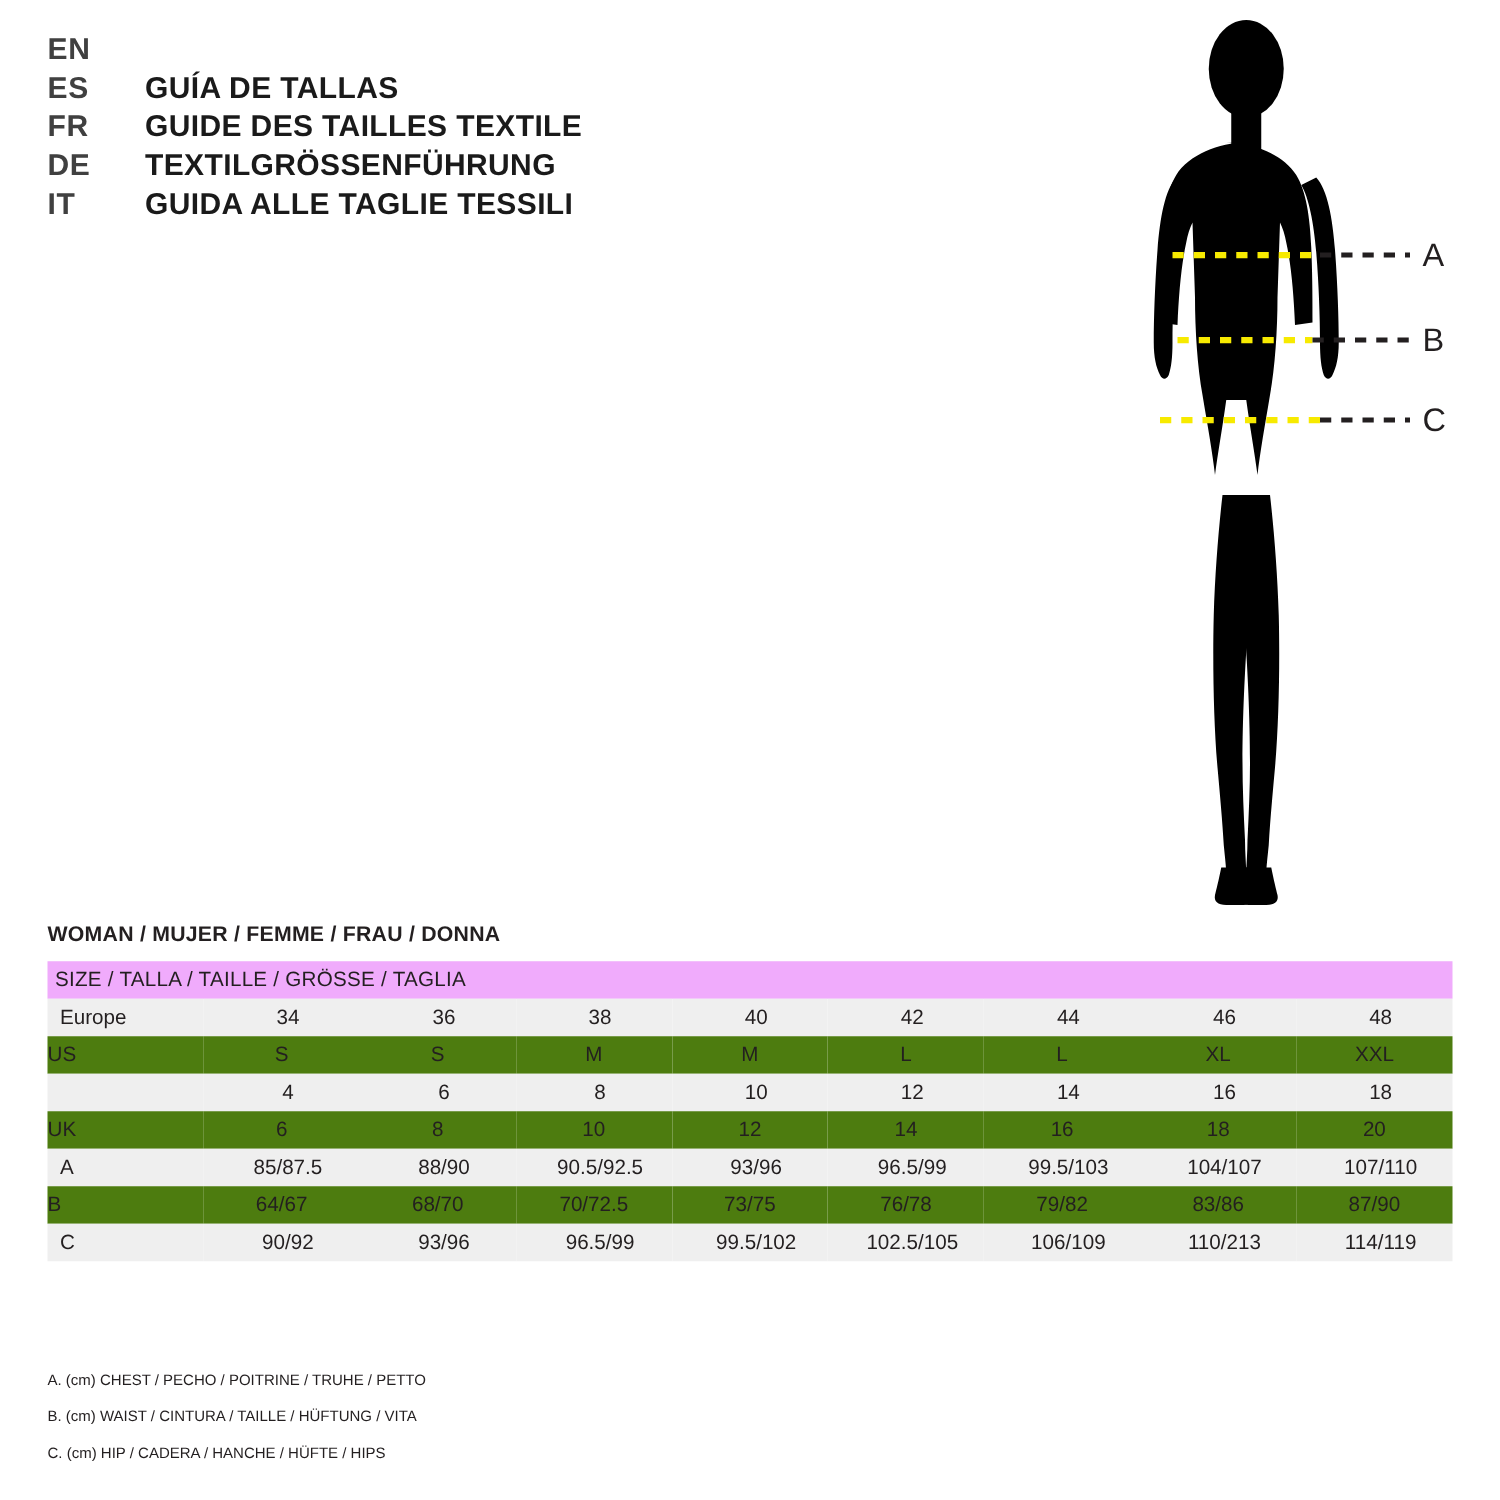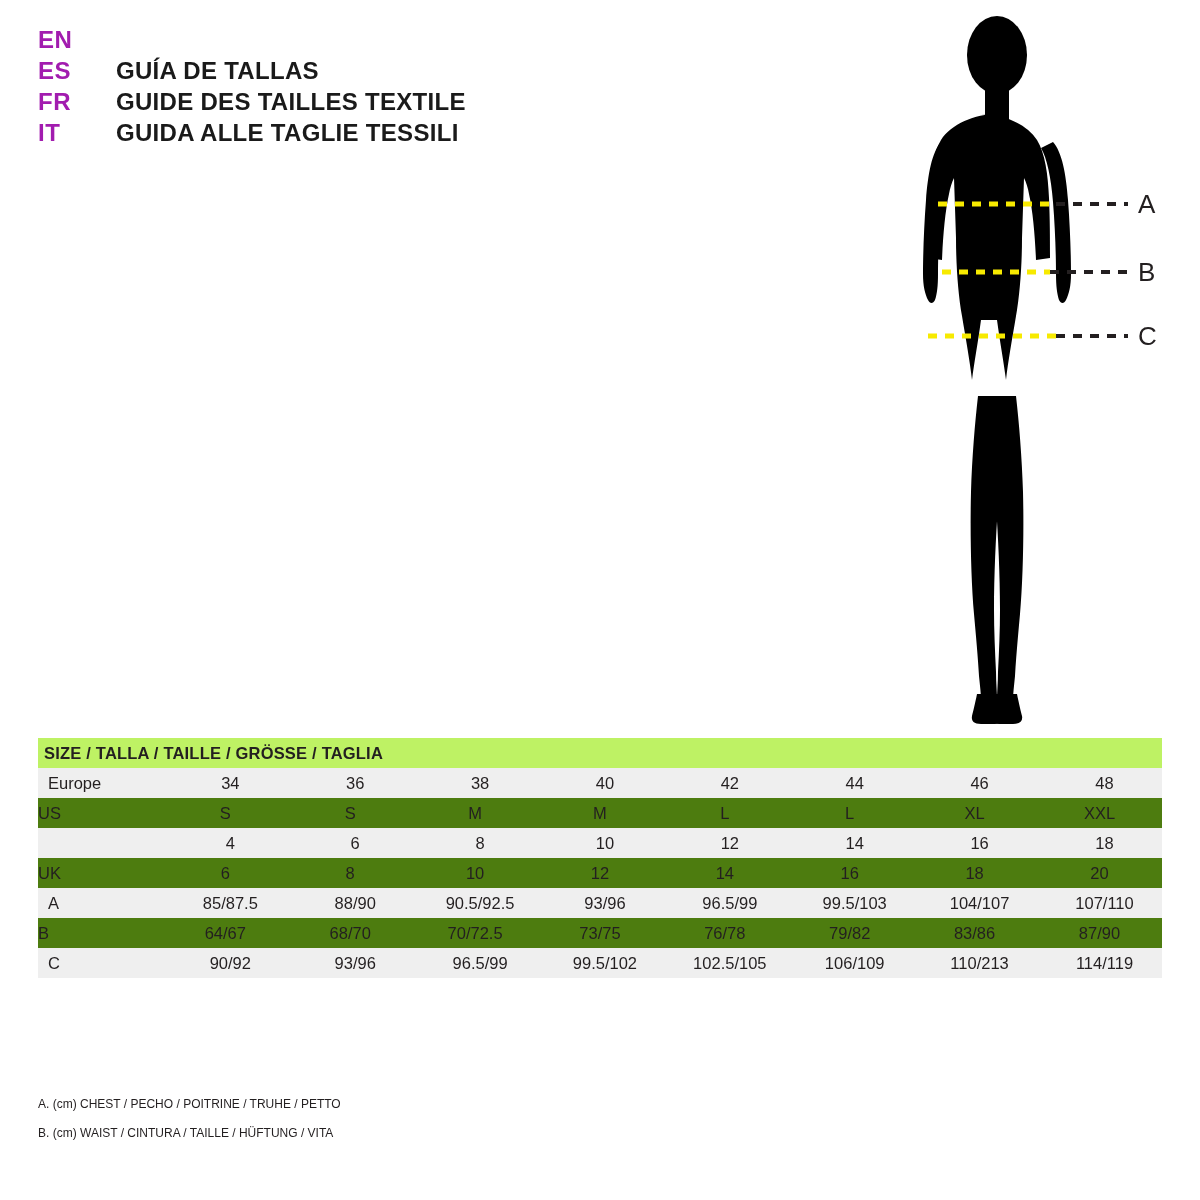--- a/index.html
+++ b/index.html
@@ -26,21 +26,21 @@
   .title-row {
     display: flex;
     align-items: baseline;
     height: 31px;
   }
   .title-code {
     width: 78px;
     font-size: 24px;
     font-weight: bold;
     letter-spacing: 0.5px;
-    color: #a21caf;
+    color: #404040;
   }
   .title-text {
     font-size: 24px;
     font-weight: bold;
     letter-spacing: 0.3px;
     color: #1a1a1a;
     white-space: nowrap;
   }
 
   
@@ -73,22 +73,22 @@
     table-layout: fixed;
     font-size: 16.5px;
   }
   table.size-table td {
     padding: 0;
     height: 30px;
     line-height: 30px;
     color: #231f20;
   }
   tr.head-row td {
-    background: #bef264;
-    font-weight: bold;
+    background: #f0abfc;
+    font-weight: normal;
     font-size: 16.5px;
     padding-left: 6px;
     letter-spacing: 0.2px;
   }
   tr.alt-a td { background: #efefef; padding-left: 10px; }
   tr.alt-b td { background: #4d7c0f; }
   td.rowlabel {
     padding-left: 6px;
     text-align: left;
     width: 188px;
@@ -116,20 +116,24 @@
   <div class="title-row">
     <span class="title-code">EN</span>
   </div>
   <div class="title-row">
     <span class="title-code">ES</span>
     <span class="title-text">GUÍA DE TALLAS</span>
   </div>
   <div class="title-row">
     <span class="title-code">FR</span>
     <span class="title-text">GUIDE DES TAILLES TEXTILE</span>
+  </div>
+  <div class="title-row">
+    <span class="title-code">DE</span>
+    <span class="title-text">TEXTILGRÖSSENFÜHRUNG</span>
   </div>
   <div class="title-row">
     <span class="title-code">IT</span>
     <span class="title-text">GUIDA ALLE TAGLIE TESSILI</span>
   </div>
 </div>
 
 <div id="figure-area">
   <svg id="figure-svg" width="330" height="740" viewBox="0 0 330 740" xmlns="http://www.w3.org/2000/svg">
     <g fill="#000000">
@@ -221,20 +225,21 @@
       <line x1="196" y1="326" x2="268" y2="326"></line>
     </g>
 
     <text x="278" y="203" font-family="Liberation Sans, sans-serif" font-size="26" fill="#231f20">A</text>
     <text x="278" y="271" font-family="Liberation Sans, sans-serif" font-size="26" fill="#231f20">B</text>
     <text x="278" y="335" font-family="Liberation Sans, sans-serif" font-size="26" fill="#231f20">C</text>
   </svg>
 </div>
 
 <div id="table-section">
+  <div id="woman-label">WOMAN / MUJER / FEMME / FRAU / DONNA</div>
   <table class="size-table">
     <tbody>
       <tr class="head-row">
         <td colspan="9">SIZE / TALLA / TAILLE / GRÖSSE / TAGLIA</td>
       </tr>
       <tr class="alt-a">
         <td class="rowlabel">Europe</td>
         <td class="val">34</td>
         <td class="val">36</td>
         <td class="val">38</td>
@@ -310,13 +315,14 @@
         <td class="val">110/213</td>
         <td class="val">114/119</td>
       </tr>
     </tbody>
   </table>
 </div>
 
 <div id="legend">
   <div class="legend-line">A. (cm) CHEST / PECHO / POITRINE / TRUHE / PETTO</div>
   <div class="legend-line">B. (cm) WAIST / CINTURA / TAILLE / HÜFTUNG / VITA</div>
+  <div class="legend-line">C. (cm) HIP / CADERA / HANCHE / HÜFTE / HIPS</div>
 </div>
 
 </body></html>

